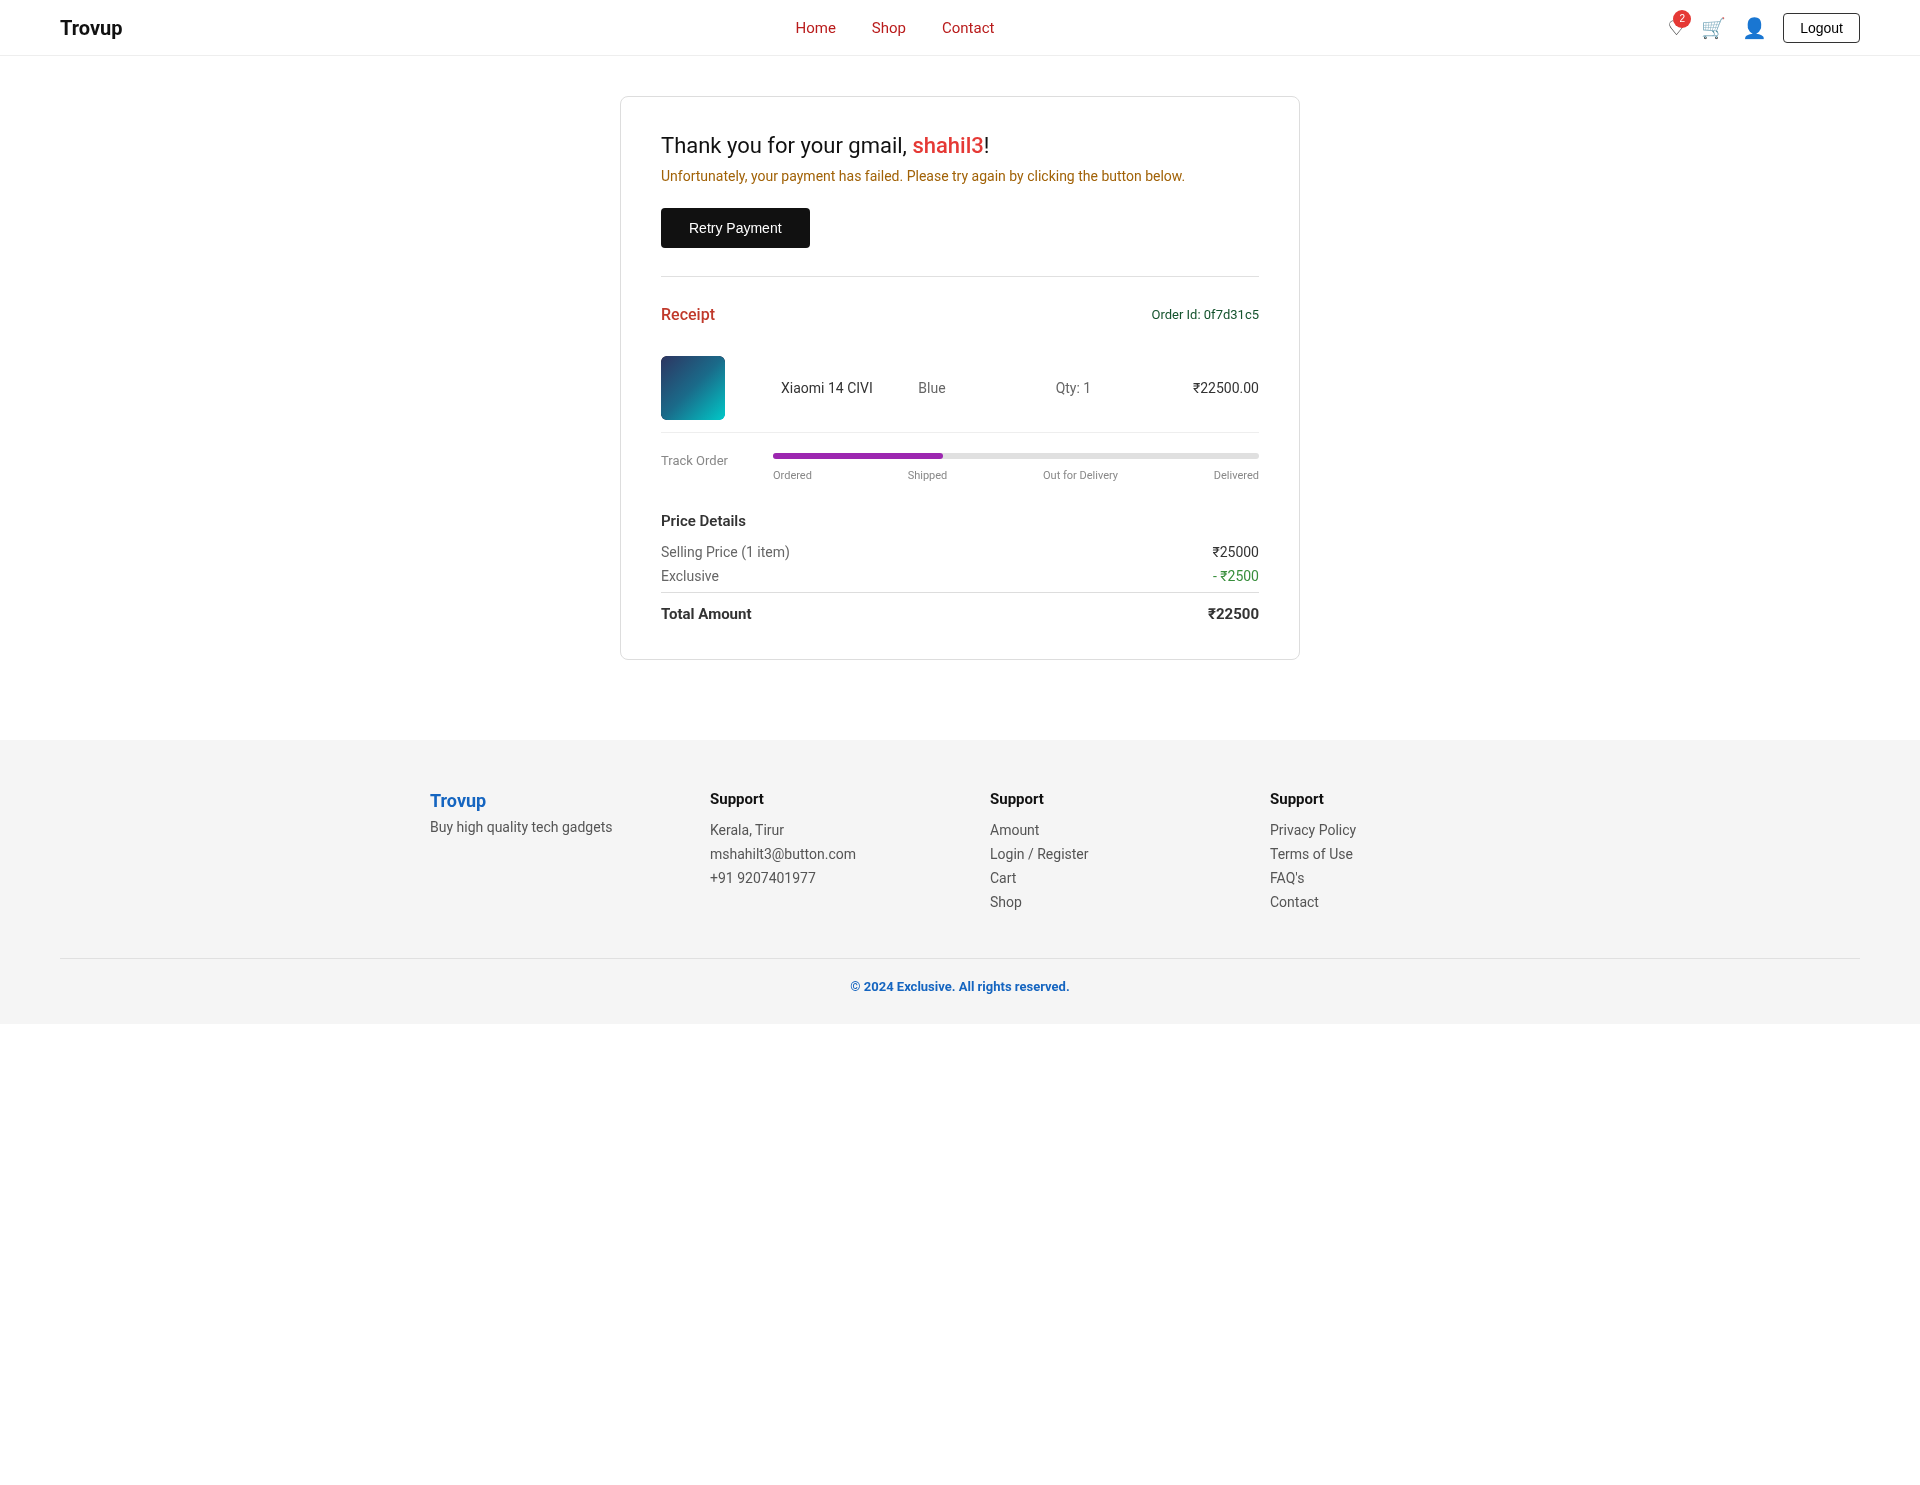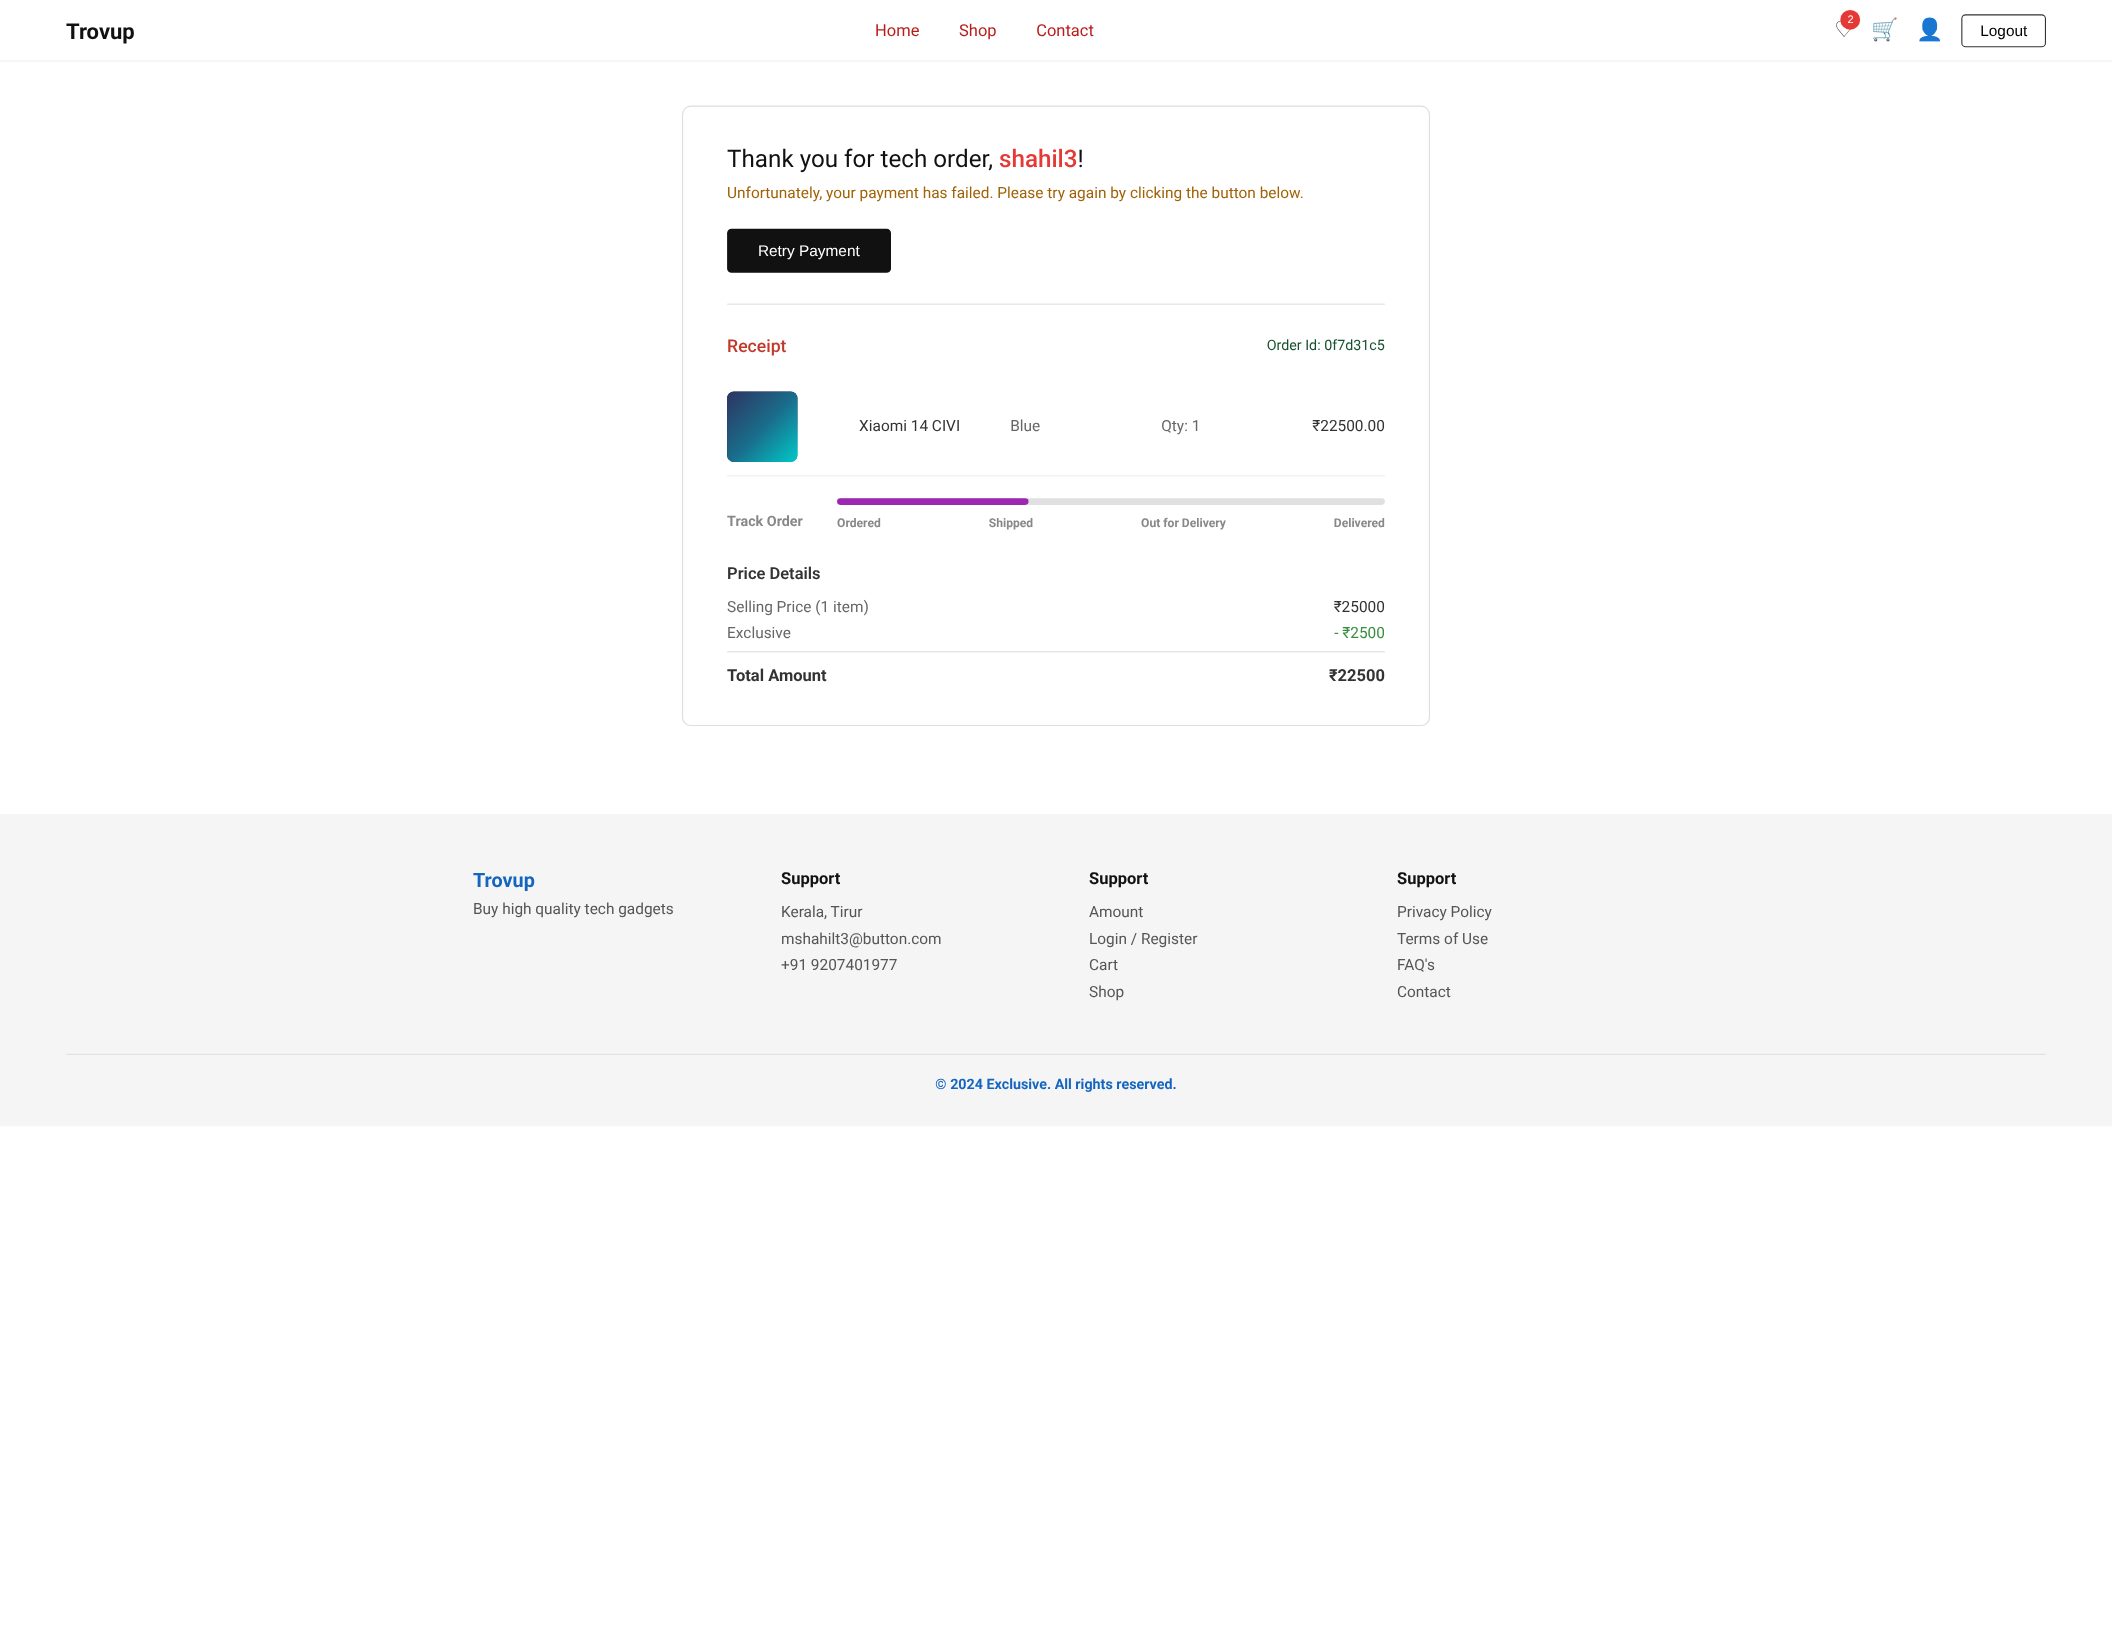--- a/index.html
+++ b/index.html
@@ -34,21 +34,21 @@
     
     .product-row { display: flex; align-items: center; gap: 20px; padding: 12px 0; border-bottom: 1px solid #eee; }
     .product-img { width: 64px; height: 64px; border-radius: 6px; overflow: hidden; background: linear-gradient(135deg, #1a1a2e 0%, #16213e 40%, #0f3460 70%, #00b4d8 100%); display: flex; align-items: center; justify-content: center; flex-shrink: 0; }
     .product-img-inner { width: 100%; height: 100%; background: linear-gradient(135deg, #2d3561 0%, #1a6b8a 50%, #00c9c8 100%); border-radius: 6px; }
     .product-name { flex: 1; font-size: 14px; color: #333; margin-left: 36px; }
     .product-color { flex: 1; font-size: 14px; color: #666; }
     .product-qty { flex: 1; font-size: 14px; color: #666; }
     .product-price { font-size: 14px; color: #333; }
 
     
-    .track-order-row { display: flex; align-items: flex-end; gap: 20px; padding: 20px 0; font-weight: bold; }
+    .track-order-row { display: flex; align-items: flex-start; gap: 32px; padding: 20px 0; }
     .track-label { font-size: 13px; color: #888; min-width: 80px; }
     .track-progress { flex: 1; }
     .progress-bar-container { width: 100%; height: 6px; background: #e0e0e0; border-radius: 3px; margin-bottom: 10px; }
     .progress-bar-fill { height: 6px; background: #9c27b0; border-radius: 3px; width: 35%; }
     .progress-labels { display: flex; justify-content: space-between; }
     .progress-label { font-size: 11px; color: #888; }
 
     
     .price-details-title { font-size: 15px; font-weight: 600; margin-bottom: 14px; margin-top: 10px; }
     .price-row { display: flex; justify-content: space-between; margin-bottom: 8px; }
@@ -89,21 +89,21 @@
     <button class="icon-btn">🛒</button>
     <button class="icon-btn">👤</button>
     <button class="logout-btn">Logout</button>
   </div>
 </header>
 
 <main class="main">
   <div class="card">
     
     <div class="thank-you-title">
-      <span>Thank you for tech order, </span><span class="username">shahil3</span><span>!</span>
+      <span>Thank you for your gmail, </span><span class="username">shahil3</span><span>!</span>
     </div>
     <p class="payment-failed-msg">Unfortunately, your payment has failed. Please try again by clicking the button below.</p>
     <button class="retry-btn">Retry Payment</button>
 
     <hr class="divider">
 
     
     <div class="receipt-header">
       <span class="receipt-title">Receipt</span>
       <span class="order-id">Order Id: 0f7d31c5</span>

